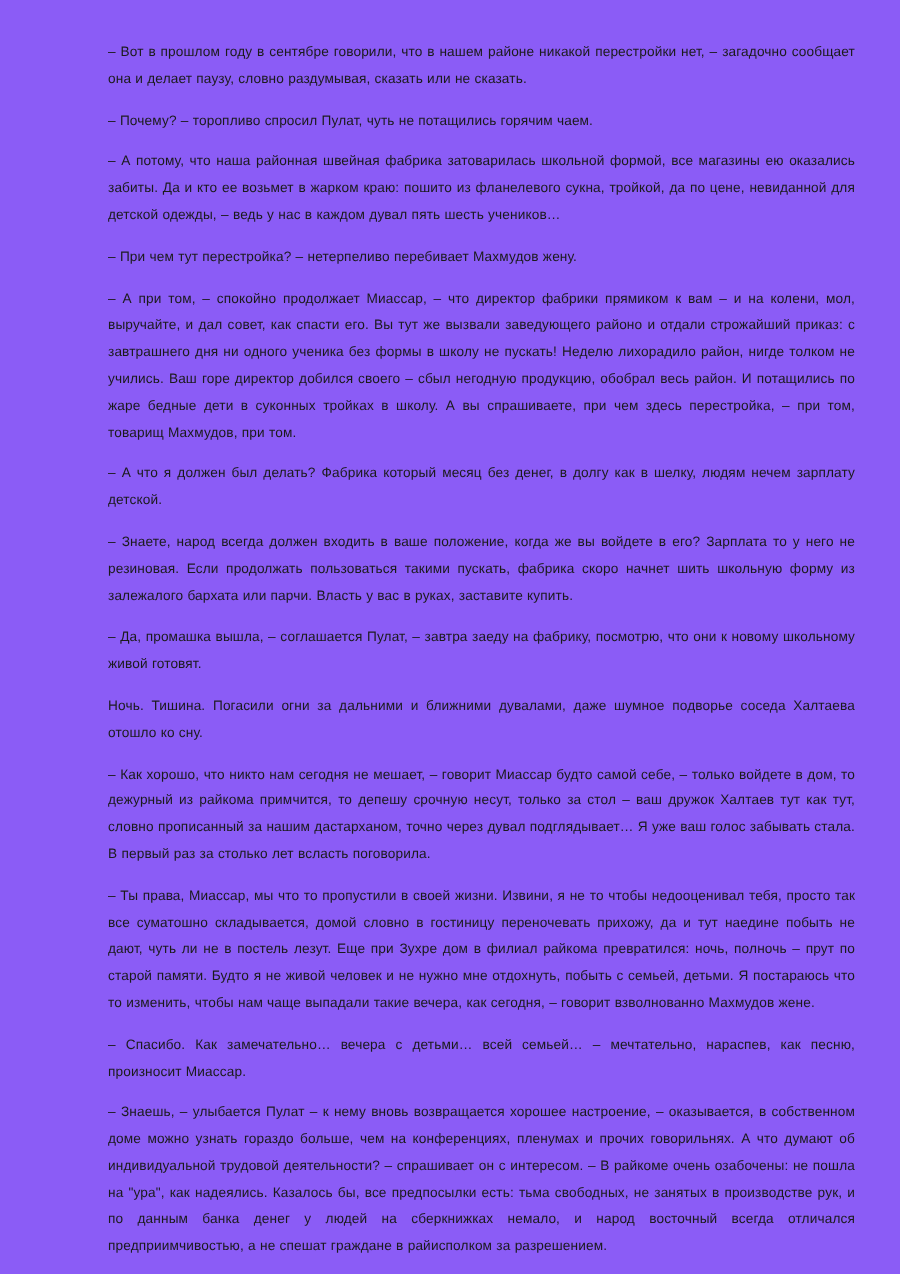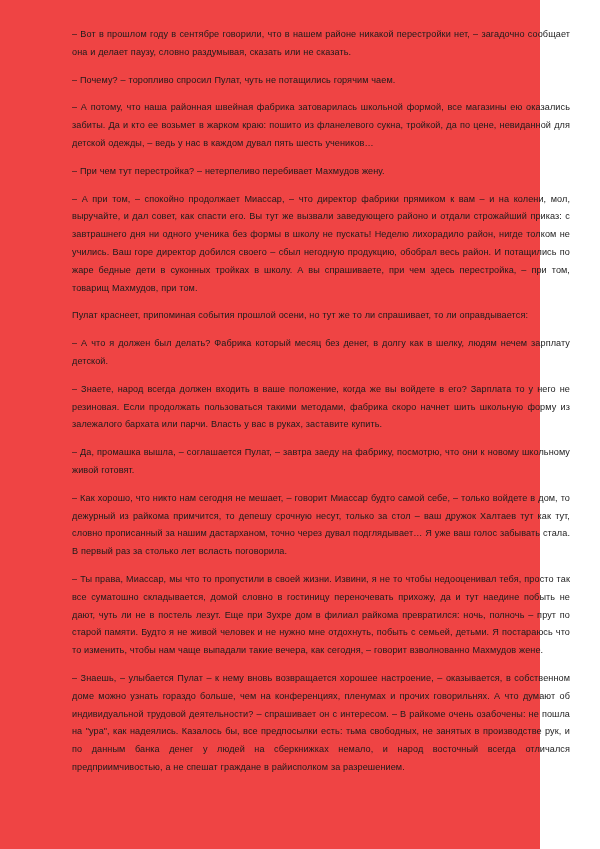--- a/index.html
+++ b/index.html
@@ -11,23 +11,23 @@
   body {
     width: 600px;
     height: 849px;
     overflow: hidden;
     font-family: "Liberation Sans", "DejaVu Sans", sans-serif;
     color: #1b1b1b;
     -webkit-font-smoothing: antialiased;
   }
   .page {
     position: relative;
-    width: 540px;
+    width: 600px;
     height: 849px;
-    background: #ef4444;
+    background: #8b5cf6;
     box-sizing: border-box;
     padding: 26px 42px 0 72px;
   }
   .body-text {
     width: 498px;
   }
   .para {
     margin: 0 0 10px 0;
     font-size: 9.1px;
     line-height: 17.8px;
@@ -45,22 +45,23 @@
 </head>
 <body>
 
 <div class="page">
   <div class="body-text">
     <p class="para">– Вот в прошлом году в сентябре говорили, что в нашем районе никакой перестройки нет, – загадочно сообщает она и делает паузу, словно раздумывая, сказать или не сказать.</p>
     <p class="para">– Почему? – торопливо спросил Пулат, чуть не потащились горячим чаем.</p>
     <p class="para">– А потому, что наша районная швейная фабрика затоварилась школьной формой, все магазины ею оказались забиты. Да и кто ее возьмет в жарком краю: пошито из фланелевого сукна, тройкой, да по цене, невиданной для детской одежды, – ведь у нас в каждом дувал пять шесть учеников…</p>
     <p class="para">– При чем тут перестройка? – нетерпеливо перебивает Махмудов жену.</p>
     <p class="para">– А при том, – спокойно продолжает Миассар, – что директор фабрики прямиком к вам – и на колени, мол, выручайте, и дал совет, как спасти его. Вы тут же вызвали заведующего районо и отдали строжайший приказ: с завтрашнего дня ни одного ученика без формы в школу не пускать! Неделю лихорадило район, нигде толком не учились. Ваш горе директор добился своего – сбыл негодную продукцию, обобрал весь район. И потащились по жаре бедные дети в суконных тройках в школу. А вы спрашиваете, при чем здесь перестройка, – при том, товарищ Махмудов, при том.</p>
-    <p class="para">Пулат краснеет, припоминая события прошлой осени, но тут же то ли спрашивает, то ли оправдывается:</p>
     <p class="para">– А что я должен был делать? Фабрика который месяц без денег, в долгу как в шелку, людям нечем зарплату детской.</p>
-    <p class="para">– Знаете, народ всегда должен входить в ваше положение, когда же вы войдете в его? Зарплата то у него не резиновая. Если продолжать пользоваться такими методами, фабрика скоро начнет шить школьную форму из залежалого бархата или парчи. Власть у вас в руках, заставите купить.</p>
+    <p class="para">– Знаете, народ всегда должен входить в ваше положение, когда же вы войдете в его? Зарплата то у него не резиновая. Если продолжать пользоваться такими пускать, фабрика скоро начнет шить школьную форму из залежалого бархата или парчи. Власть у вас в руках, заставите купить.</p>
     <p class="para">– Да, промашка вышла, – соглашается Пулат, – завтра заеду на фабрику, посмотрю, что они к новому школьному живой готовят.</p>
+    <p class="para">Ночь. Тишина. Погасили огни за дальними и ближними дувалами, даже шумное подворье соседа Халтаева отошло ко сну.</p>
     <p class="para">– Как хорошо, что никто нам сегодня не мешает, – говорит Миассар будто самой себе, – только войдете в дом, то дежурный из райкома примчится, то депешу срочную несут, только за стол – ваш дружок Халтаев тут как тут, словно прописанный за нашим дастарханом, точно через дувал подглядывает… Я уже ваш голос забывать стала. В первый раз за столько лет всласть поговорила.</p>
     <p class="para">– Ты права, Миассар, мы что то пропустили в своей жизни. Извини, я не то чтобы недооценивал тебя, просто так все суматошно складывается, домой словно в гостиницу переночевать прихожу, да и тут наедине побыть не дают, чуть ли не в постель лезут. Еще при Зухре дом в филиал райкома превратился: ночь, полночь – прут по старой памяти. Будто я не живой человек и не нужно мне отдохнуть, побыть с семьей, детьми. Я постараюсь что то изменить, чтобы нам чаще выпадали такие вечера, как сегодня, – говорит взволнованно Махмудов жене.</p>
+    <p class="para">– Спасибо. Как замечательно… вечера с детьми… всей семьей… – мечтательно, нараспев, как песню, произносит Миассар.</p>
     <p class="para">– Знаешь, – улыбается Пулат – к нему вновь возвращается хорошее настроение, – оказывается, в собственном доме можно узнать гораздо больше, чем на конференциях, пленумах и прочих говорильнях. А что думают об индивидуальной трудовой деятельности? – спрашивает он с интересом. – В райкоме очень озабочены: не пошла на "ура", как надеялись. Казалось бы, все предпосылки есть: тьма свободных, не занятых в производстве рук, и по данным банка денег у людей на сберкнижках немало, и народ восточный всегда отличался предприимчивостью, а не спешат граждане в райисполком за разрешением.</p>
 
   </div>
 </div>
 
 </body></html>

